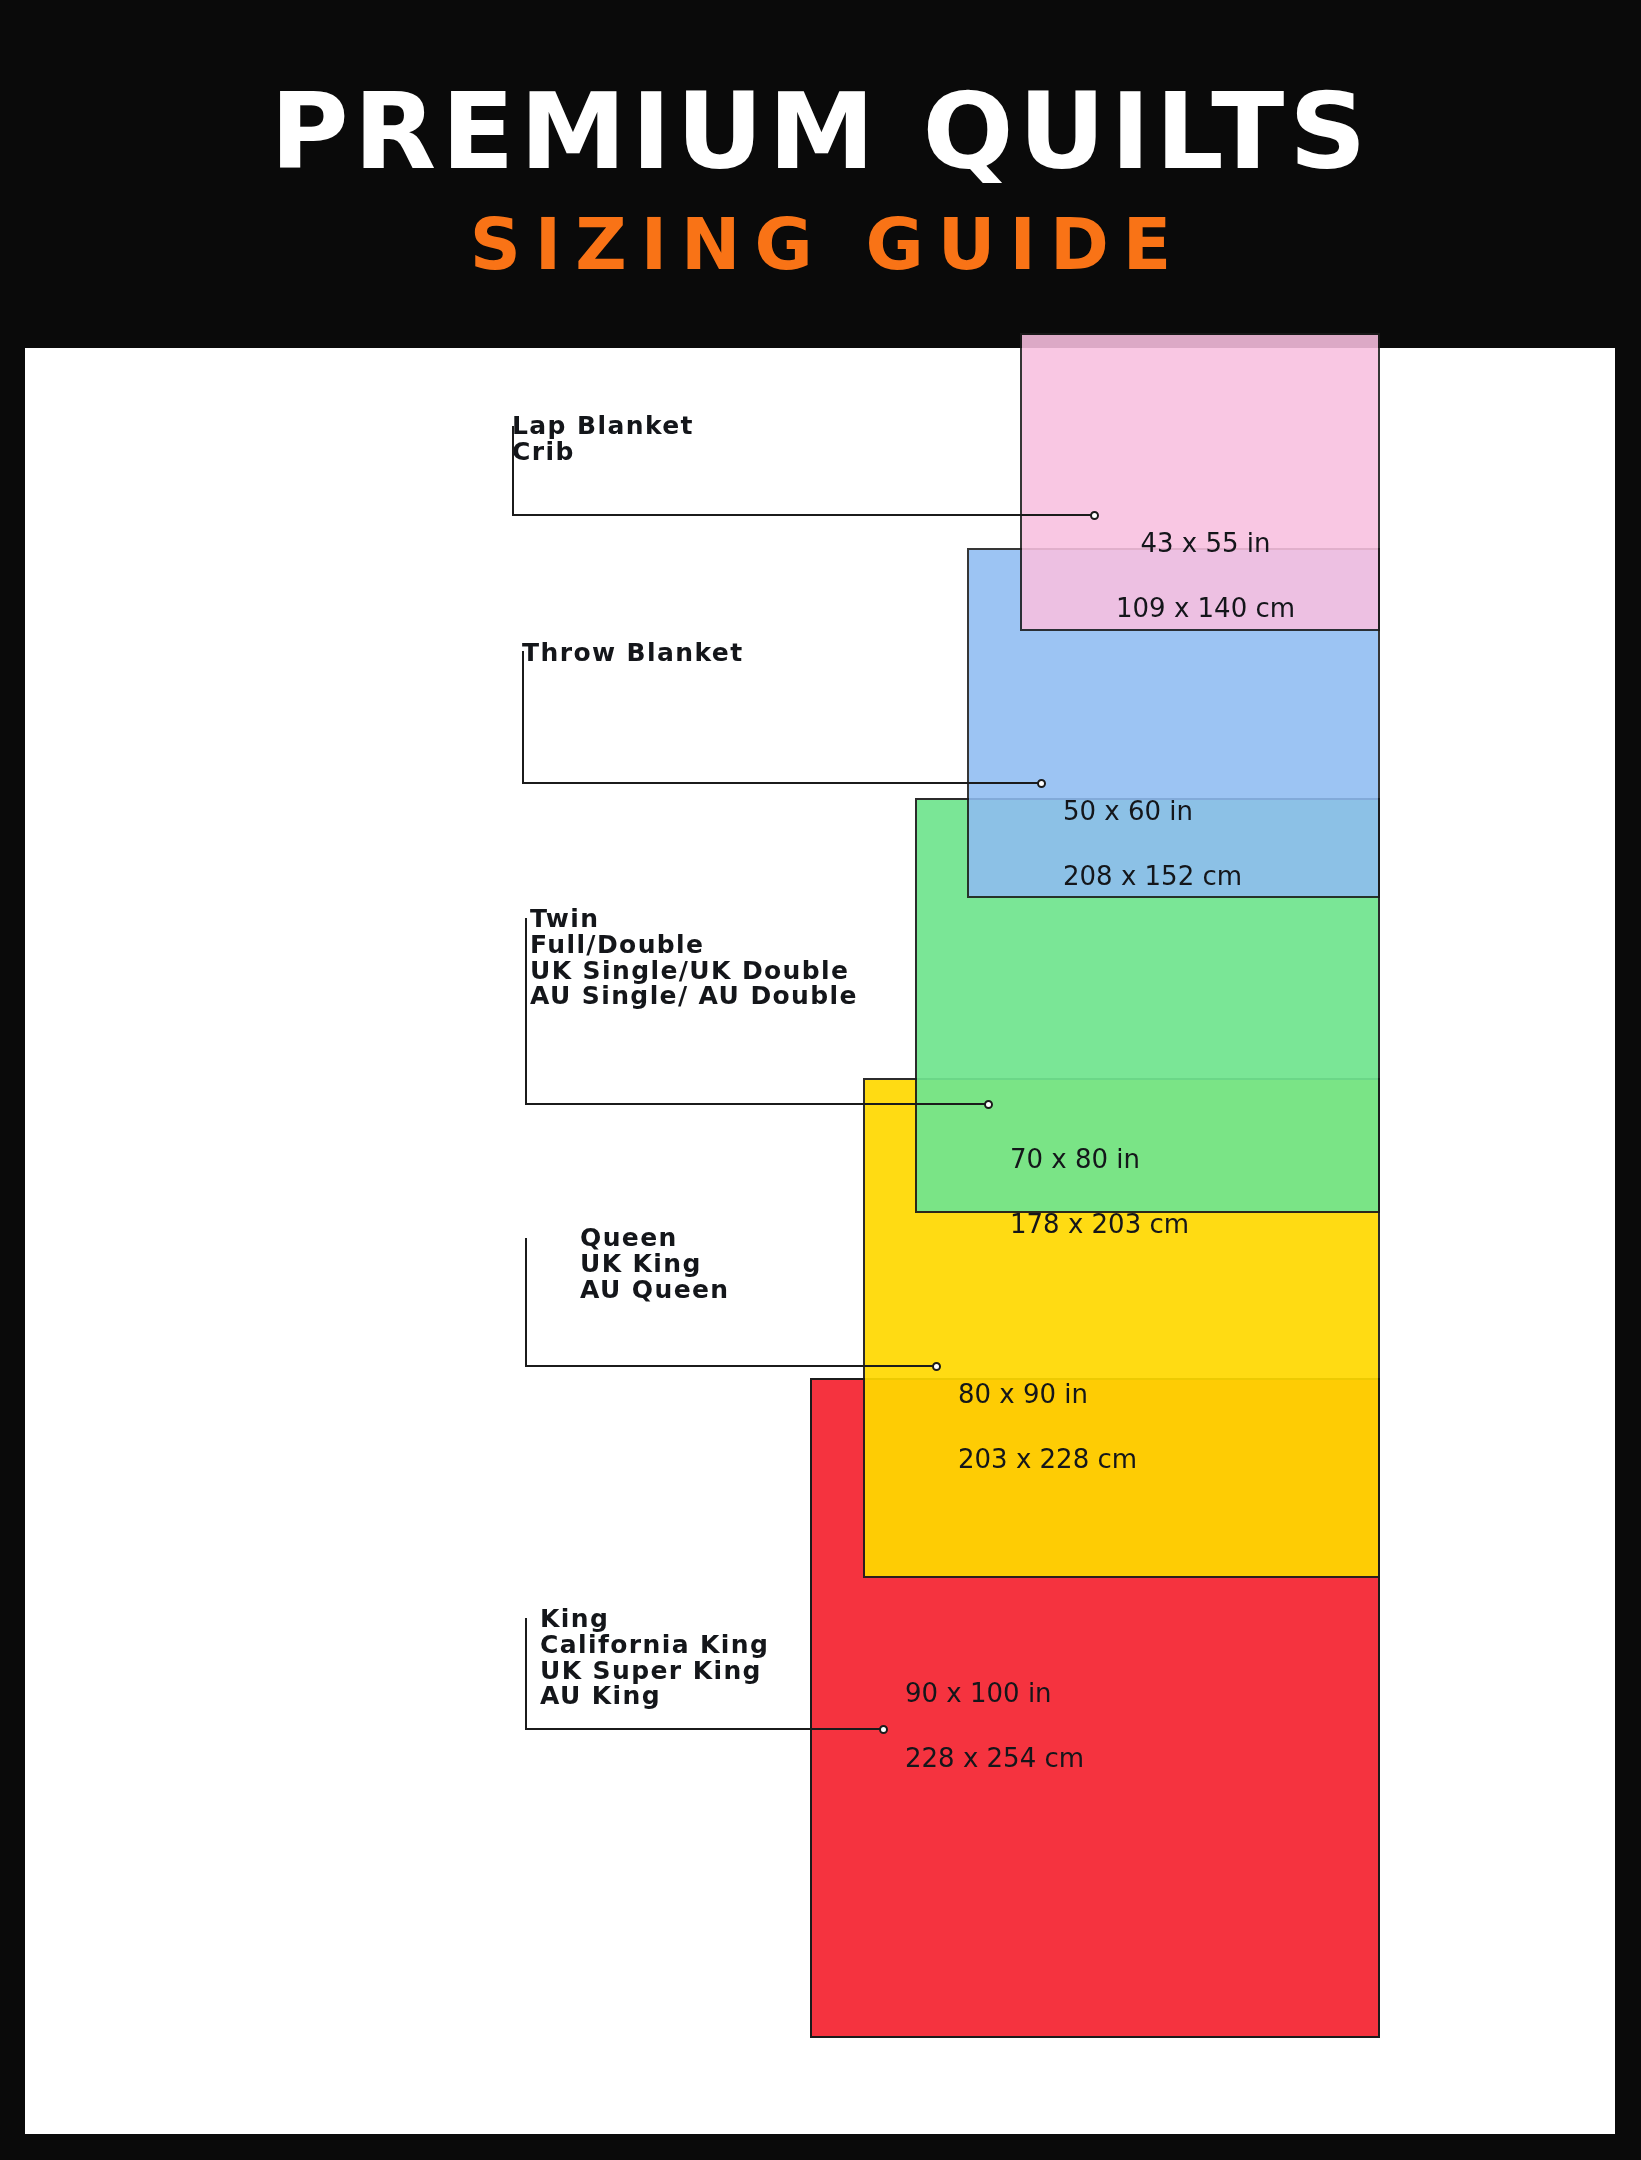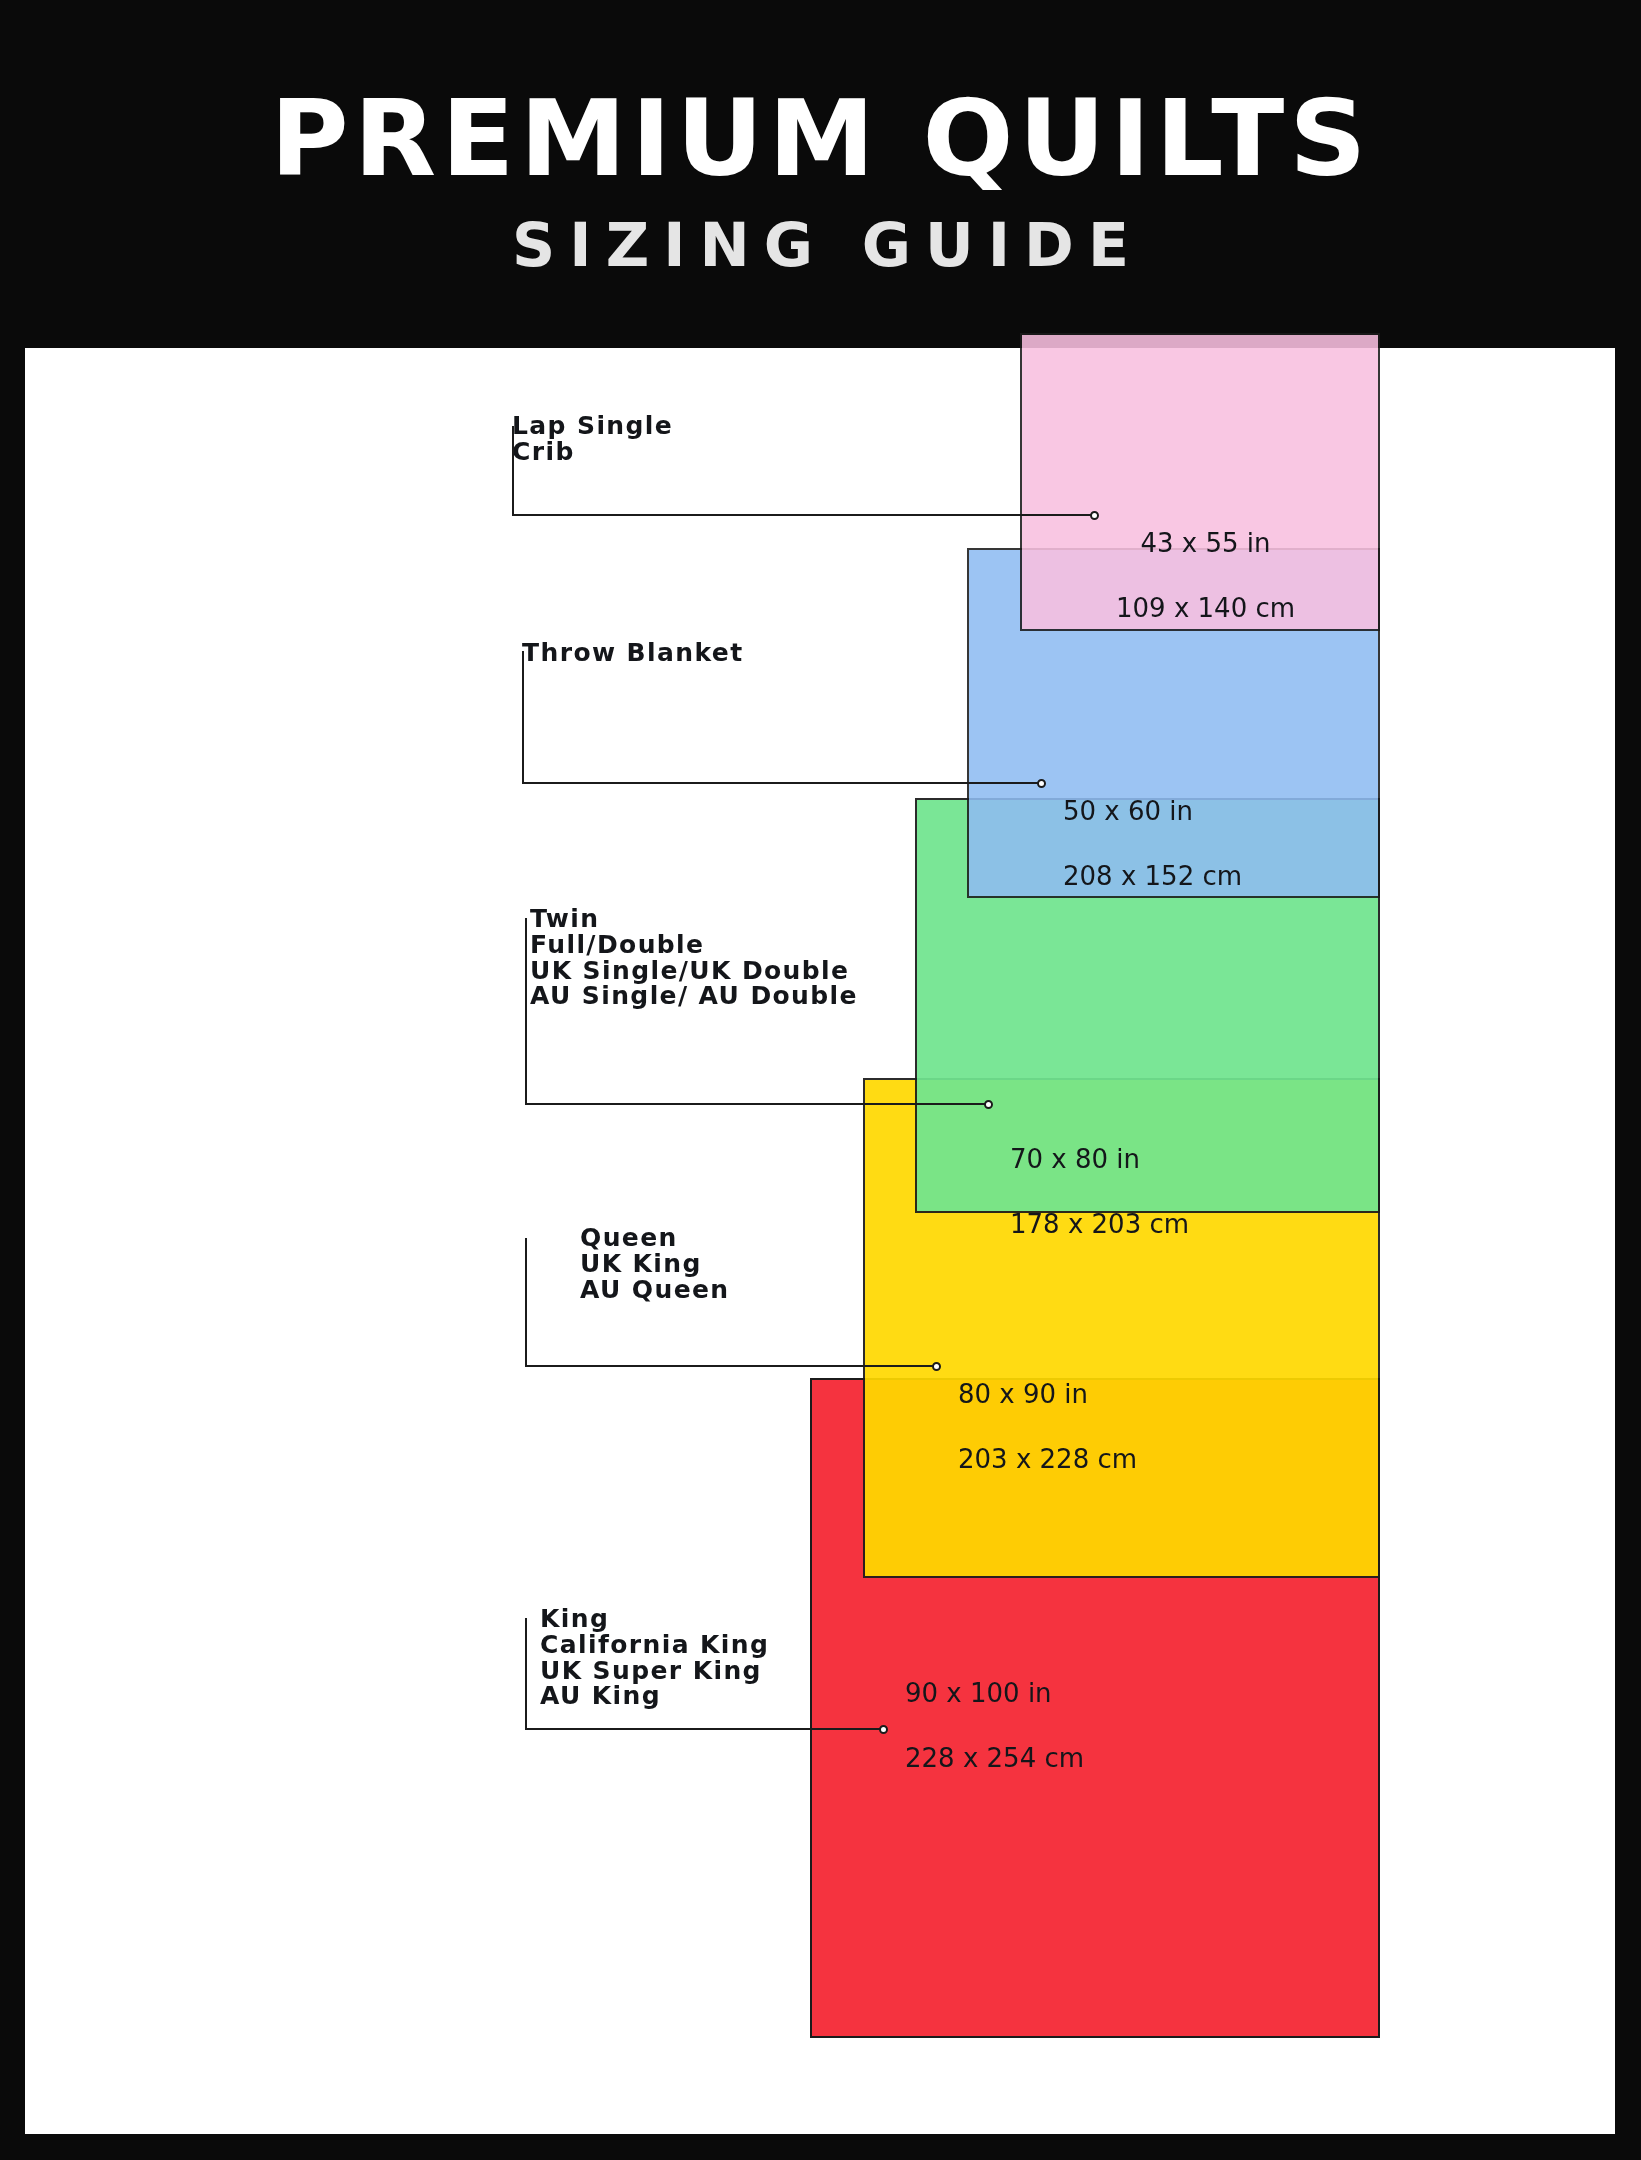--- a/index.html
+++ b/index.html
@@ -36,22 +36,22 @@
     color: #ffffff;
     font-size: 105px;
     font-weight: bold;
     letter-spacing: 5px;
     line-height: 1.0;
     font-family: "DejaVu Sans", sans-serif;
     transform: scaleX(1.02);
   }
   .subtitle {
     margin-top: 18px;
-    color: #e5e5e5;
-    font-size: 60px;
+    color: #f97316;
+    font-size: 71px;
     font-weight: bold;
     letter-spacing: 14px;
     font-family: "DejaVu Sans", sans-serif;
     padding-left: 14px;
   }
   
   .panel {
     position: absolute;
     left: 25px;
     top: 348px;
@@ -121,21 +121,21 @@
       <div class="box" style="left:785px; top:1030px; width:570px; height:660px; background:#f5333f;"></div>
 
       <div class="box" style="left:838px; top:730px; width:517px; height:500px; background:#ffd900; opacity:0.92;"></div>
 
       <div class="box" style="left:890px; top:450px; width:465px; height:415px; background:#70e58f; opacity:0.93;"></div>
 
       <div class="box" style="left:942px; top:200px; width:413px; height:350px; background:#8fbcf2; opacity:0.88;"></div>
 
       <div class="box" style="left:995px; top:-15px; width:360px; height:298px; background:#f9c0e0; opacity:0.88;"></div>
 
-      <div class="cat-label" style="left:487px; top:65px;">Lap Single
+      <div class="cat-label" style="left:487px; top:65px;">Lap Blanket
 Crib</div>
       <div class="leader" style="left:487px; top:78px; width:582px; height:90px;"></div>
       <div class="dot" style="left:1065px; top:163px;"></div>
       <div class="dim-label" style="left:1091px; top:146px;text-align:center;">
         <span>43 x 55 in</span><br>
         <span>109 x 140 cm</span>
       </div>
 
       <div class="cat-label" style="left:497px; top:292px;">Throw Blanket</div>
       <div class="leader" style="left:497px; top:303px; width:519px; height:133px;"></div>

